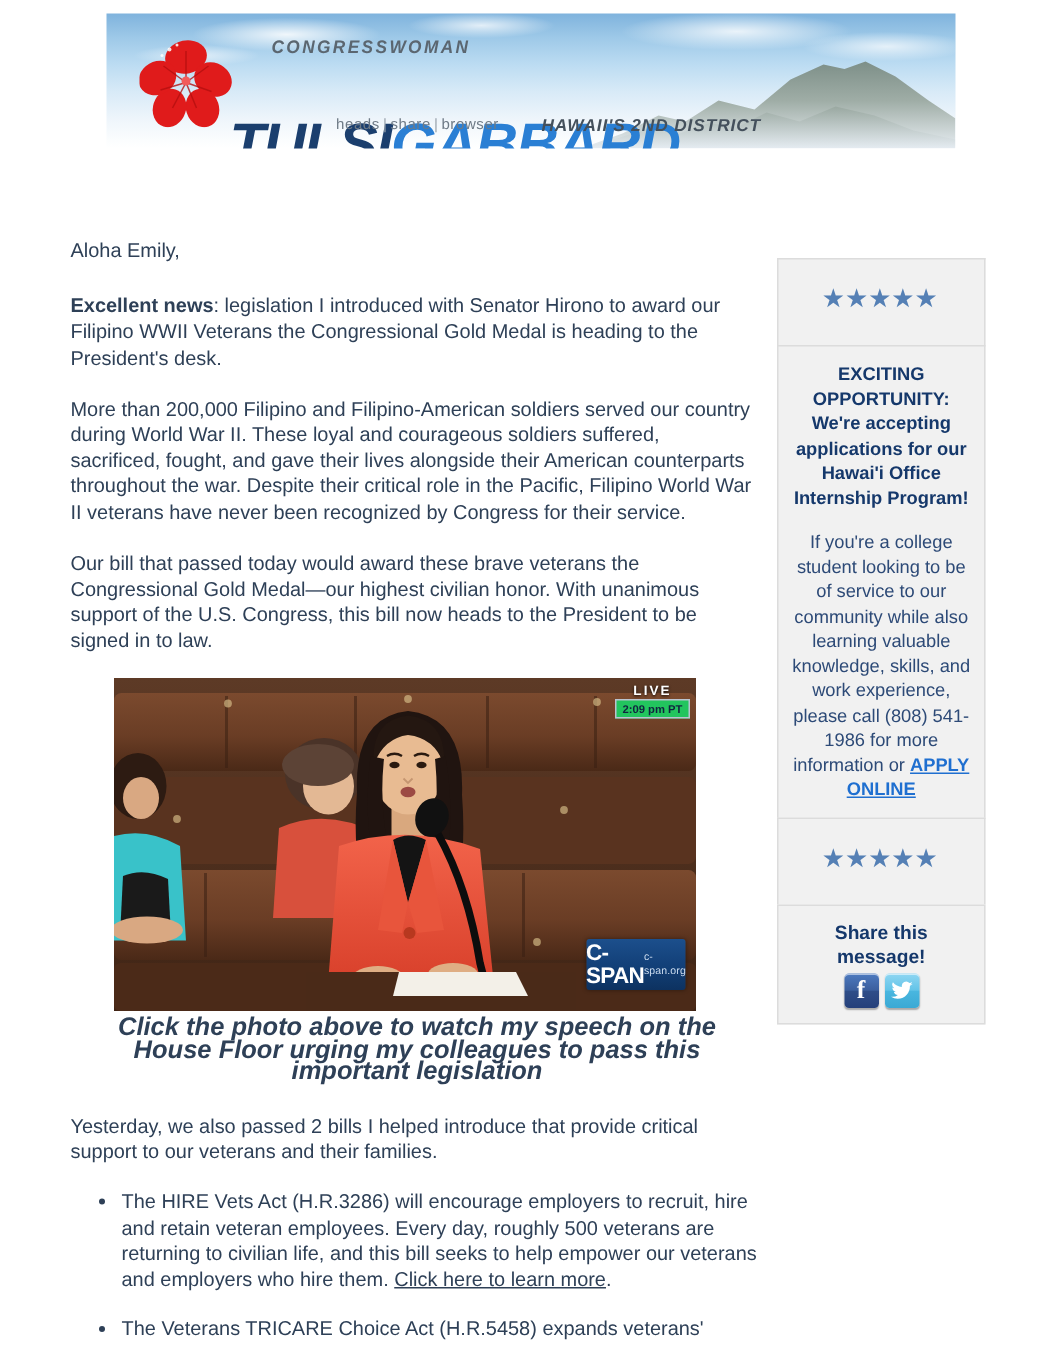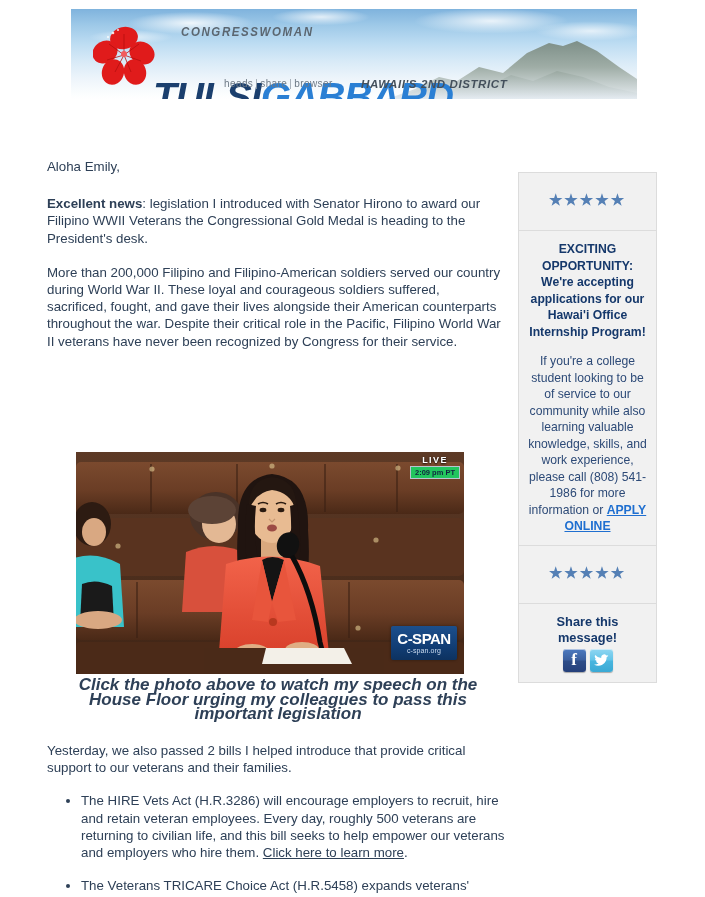--- a/index.html
+++ b/index.html
@@ -116,21 +116,21 @@
     padding: 1px 4px;
     border: 1px solid #b9c4d0;
     line-height: 9px;
     white-space: nowrap;
   }
   .cspan-logo {
     position: absolute; right: 7px; bottom: 14px;
     width: 66px; height: 34px;
     background: linear-gradient(to bottom, #1c4f8c 0%, #123f77 55%, #0d3260 100%);
     border-radius: 2px;
-    display: flex; flex-direction: column;
+    display: flex; flex-direction: row;
     align-items: center; justify-content: center;
     z-index: 5;
     box-shadow: 0 0 3px rgba(0,0,0,.4);
   }
   .cspan-logo .c1 {
     color: #ffffff; font-size: 15px; font-weight: bold;
     letter-spacing: -.5px; line-height: 15px;
   }
   .cspan-logo .c2 {
     color: #cdddf0; font-size: 7px; line-height: 9px; letter-spacing: .1px;
@@ -268,20 +268,21 @@
     <div class="logo-district">HAWAII'S 2ND DISTRICT</div>
     <div class="logo-nav">
       <span>heads</span><span class="sep">|</span><span>share</span><span class="sep">|</span><span>browser</span>
     </div>
   </div>
 
   <div class="content">
     <p class="greeting">Aloha Emily,</p>
     <p><b>Excellent news</b><span>: legislation I introduced with Senator Hirono to award our Filipino WWII Veterans the Congressional Gold Medal is heading to the President's desk.</span></p>
     <p>More than 200,000 Filipino and Filipino-American soldiers served our country during World War II. These loyal and courageous soldiers suffered, sacrificed, fought, and gave their lives alongside their American counterparts throughout the war. Despite their critical role in the Pacific, Filipino World War II veterans have never been recognized by Congress for their service.</p>
+    <p>Our bill that passed today would award these brave veterans the Congressional Gold Medal—our highest civilian honor. With unanimous support of the U.S. Congress, this bill now heads to the President to be signed in to law.</p>
   </div>
 
   <div class="photo-wrap">
     <div class="photo">
       <svg viewBox="0 0 388 222" preserveAspectRatio="none">
         <defs>
           <linearGradient id="wood" x1="0" y1="0" x2="0" y2="1">
             <stop offset="0%" stop-color="#5d3a26"></stop>
             <stop offset="100%" stop-color="#3f2415"></stop>
           </linearGradient>

